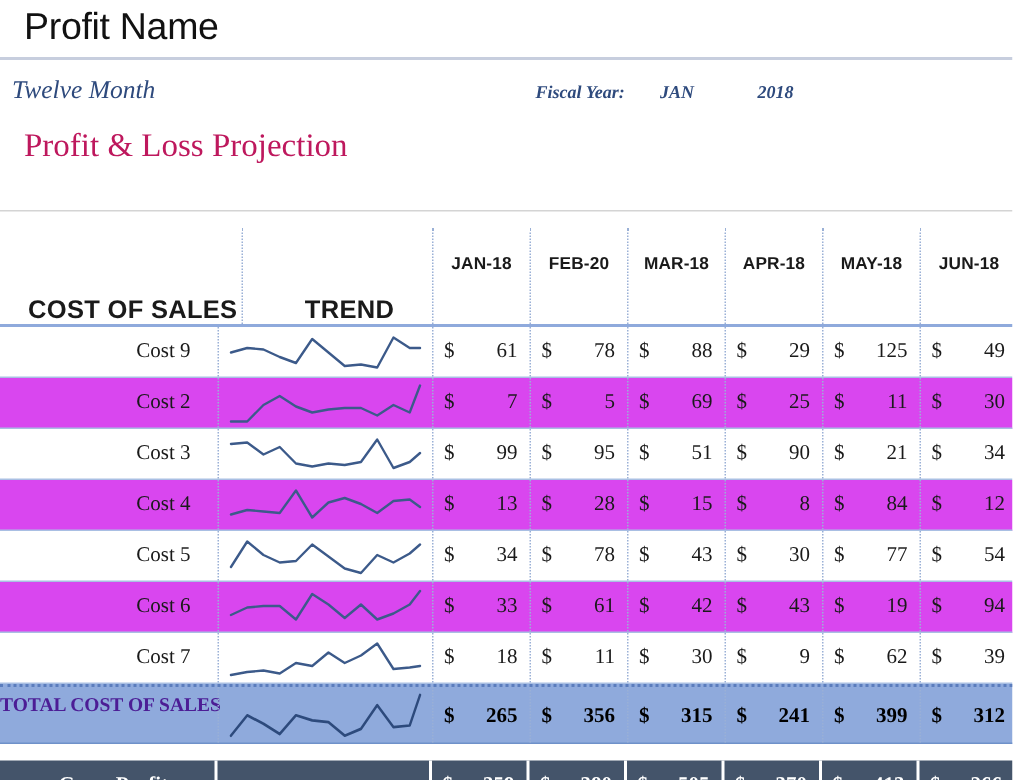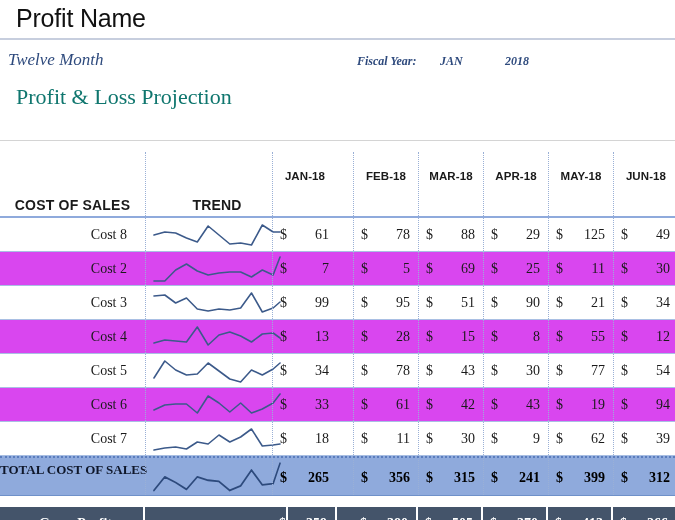--- a/index.html
+++ b/index.html
@@ -65,21 +65,21 @@
   #fy-month   { left: 440px; }
   #fy-year    { left: 505px; }
 
   #report-title {
     position: absolute;
     left: 16px;
     top: 97px;
     font-family: "Liberation Serif", serif;
     font-size: 22px;
     font-weight: 400;
-    color: #0f766e;
+    color: #be185d;
     white-space: nowrap;
     transform: translateY(-50%);
   }
   #rule-mid {
     position: absolute;
     left: 0;
     top: 140px;
     width: 675px;
     height: 1px;
     background: #d4d4d4;
@@ -100,21 +100,21 @@
 
   
   .cell {
     position: absolute;
     top: 0;
     bottom: 0;
     box-sizing: border-box;
   }
   .c-label  { left: 0px;   width: 145px; }
   .c-trend  { left: 145px; width: 143px; }
-  .c-m0     { left: 272px; width: 65px; }
+  .c-m0     { left: 288px; width: 65px; }
   .c-m1     { left: 353px; width: 65px; }
   .c-m2     { left: 418px; width: 65px; }
   .c-m3     { left: 483px; width: 65px; }
   .c-m4     { left: 548px; width: 65px; }
   .c-m5     { left: 613px; width: 65px; }
 
   
   .vsep {
     border-left: 1px dotted #9ab0d6;
   }
@@ -129,27 +129,28 @@
     font-size: 11.5px;
     font-weight: 700;
     color: #1a1a1a;
     text-align: center;
     line-height: 1;
     padding-top: 19px;
     letter-spacing: 0.1px;
   }
   #header-row .shead {
     font-family: "Liberation Sans", sans-serif;
-    font-size: 14px;
+    font-size: 17px;
     font-weight: 700;
     color: #1a1a1a;
     text-align: center;
     line-height: 1;
     padding-top: 46px;
     letter-spacing: 0.2px;
+    margin-left: 16px;
   }
   #header-row .c-label.shead { text-align: center; }
   #header-rule {
     position: absolute;
     left: 0;
     top: 64px;
     width: 675px;
     height: 2px;
     background: #8faadc;
   }
@@ -212,21 +213,21 @@
     border-top: 2px dotted #5b7dbd;
     border-bottom: 1px solid #6f91c9;
   }
   #total-row .rlabel {
     font-family: "Liberation Serif", serif;
     font-weight: 700;
     font-size: 13px;
     line-height: 17px;
     padding-top: 3px;
     padding-right: 14px;
-    color: #0f172a;
+    color: #4c1d95;
   }
   #total-row .money {
     font-weight: 700;
     line-height: 40px;
     color: #000000;
   }
   #total-row .spark svg {
     height: 34px;
     margin-top: 3px;
   }
@@ -275,30 +276,30 @@
 
   <div id="report-title">Profit &amp; Loss Projection</div>
   <div id="rule-mid"></div>
 
   <div id="table">
 
     <div class="row" id="header-row">
       <div class="cell c-label shead">COST OF SALES</div>
       <div class="cell c-trend shead vsep">TREND</div>
       <div class="cell c-m0 mhead vsep">JAN-18</div>
-      <div class="cell c-m1 mhead vsep">FEB-18</div>
+      <div class="cell c-m1 mhead vsep">FEB-20</div>
       <div class="cell c-m2 mhead vsep">MAR-18</div>
       <div class="cell c-m3 mhead vsep">APR-18</div>
       <div class="cell c-m4 mhead vsep">MAY-18</div>
       <div class="cell c-m5 mhead vsep">JUN-18</div>
       <div id="header-rule"></div>
     </div>
 
     <div class="row drow odd">
-      <div class="cell c-label rlabel">Cost 8</div>
+      <div class="cell c-label rlabel">Cost 9</div>
       <div class="cell c-trend spark vsep">
         <svg viewBox="0 0 132 30" preserveAspectRatio="none">
             <polyline points="2,14 13,11 24,12 35,17 46,21 57,5 68,14 79,23 90,22 101,24 112,4 123,11 130,11"></polyline>
           </svg>
       </div>
       <div class="cell c-m0 money vsep">
           <span class="sym">$</span>
           <span class="val">61</span>
         </div>
       <div class="cell c-m1 money vsep">
@@ -407,21 +408,21 @@
       <div class="cell c-m2 money vsep">
           <span class="sym">$</span>
           <span class="val">15</span>
         </div>
       <div class="cell c-m3 money vsep">
           <span class="sym">$</span>
           <span class="val">8</span>
         </div>
       <div class="cell c-m4 money vsep">
           <span class="sym">$</span>
-          <span class="val">55</span>
+          <span class="val">84</span>
         </div>
       <div class="cell c-m5 money vsep">
           <span class="sym">$</span>
           <span class="val">12</span>
         </div>
     </div>
 
     <div class="row drow odd">
       <div class="cell c-label rlabel">Cost 5</div>
       <div class="cell c-trend spark vsep">

